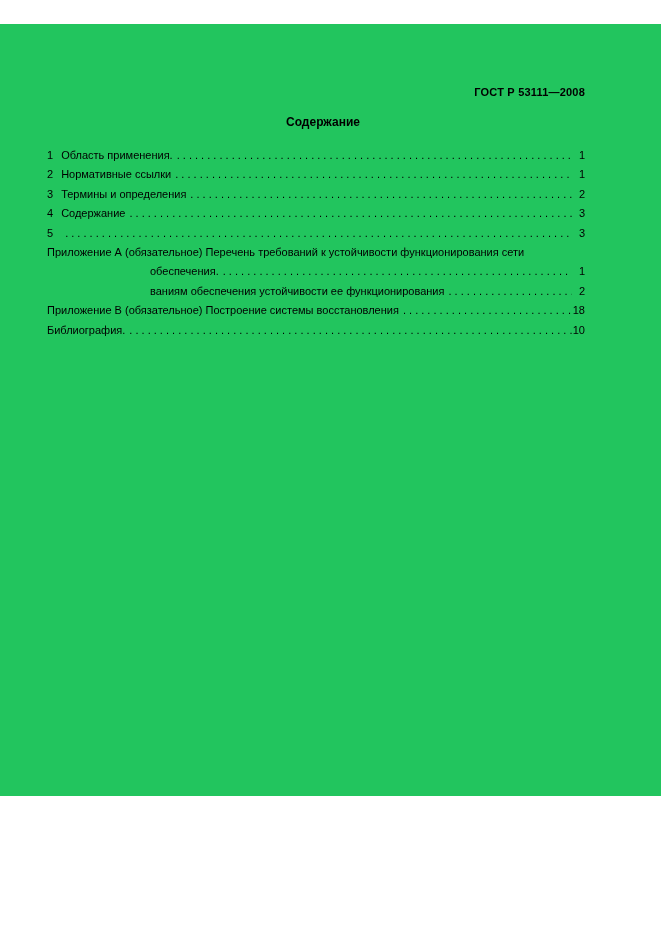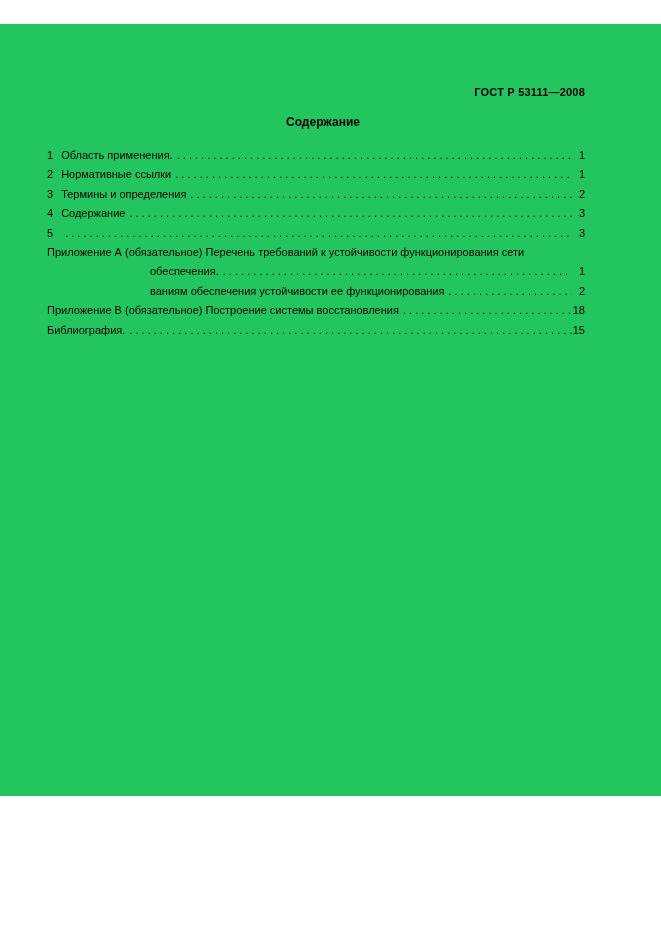--- a/index.html
+++ b/index.html
@@ -157,21 +157,21 @@
         <span class="label">Приложение  В (обязательное) Построение системы восстановления</span>
         <span class="leader"></span>
         <span class="pg">18</span>
       </div>
     </div>
 
     <div class="toc-row">
       <div class="entry-line">
         <span class="label">Библиография.</span>
         <span class="leader"></span>
-        <span class="pg">15</span>
+        <span class="pg">10</span>
       </div>
     </div>
 
   </div>
 
   <div class="page-number">III</div>
 
 </div>
 
 </body></html>

